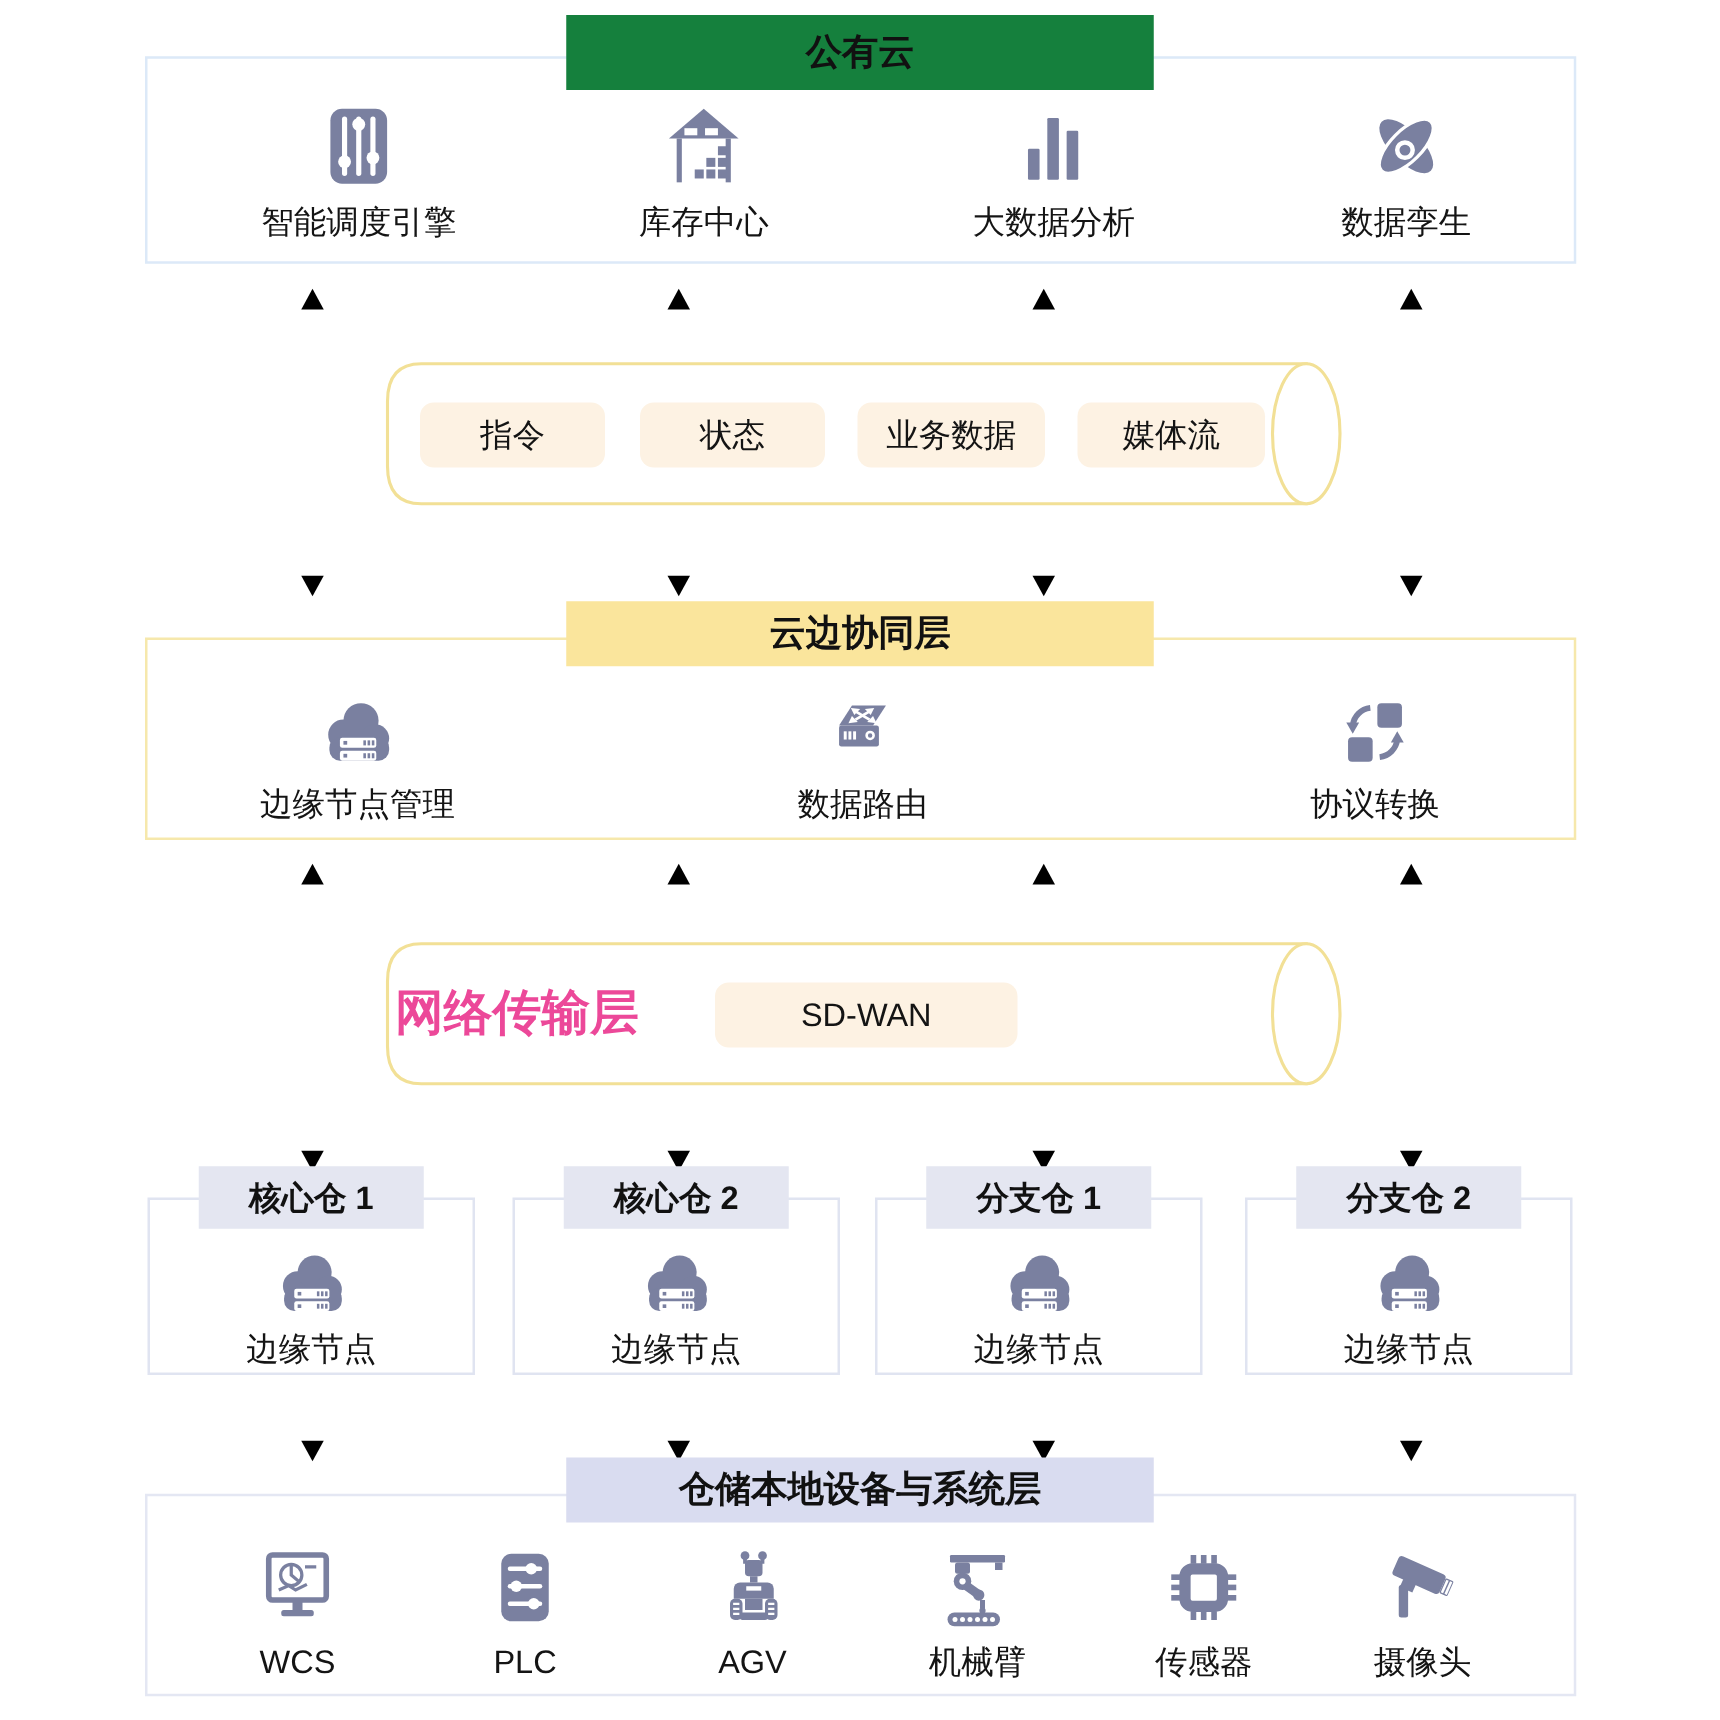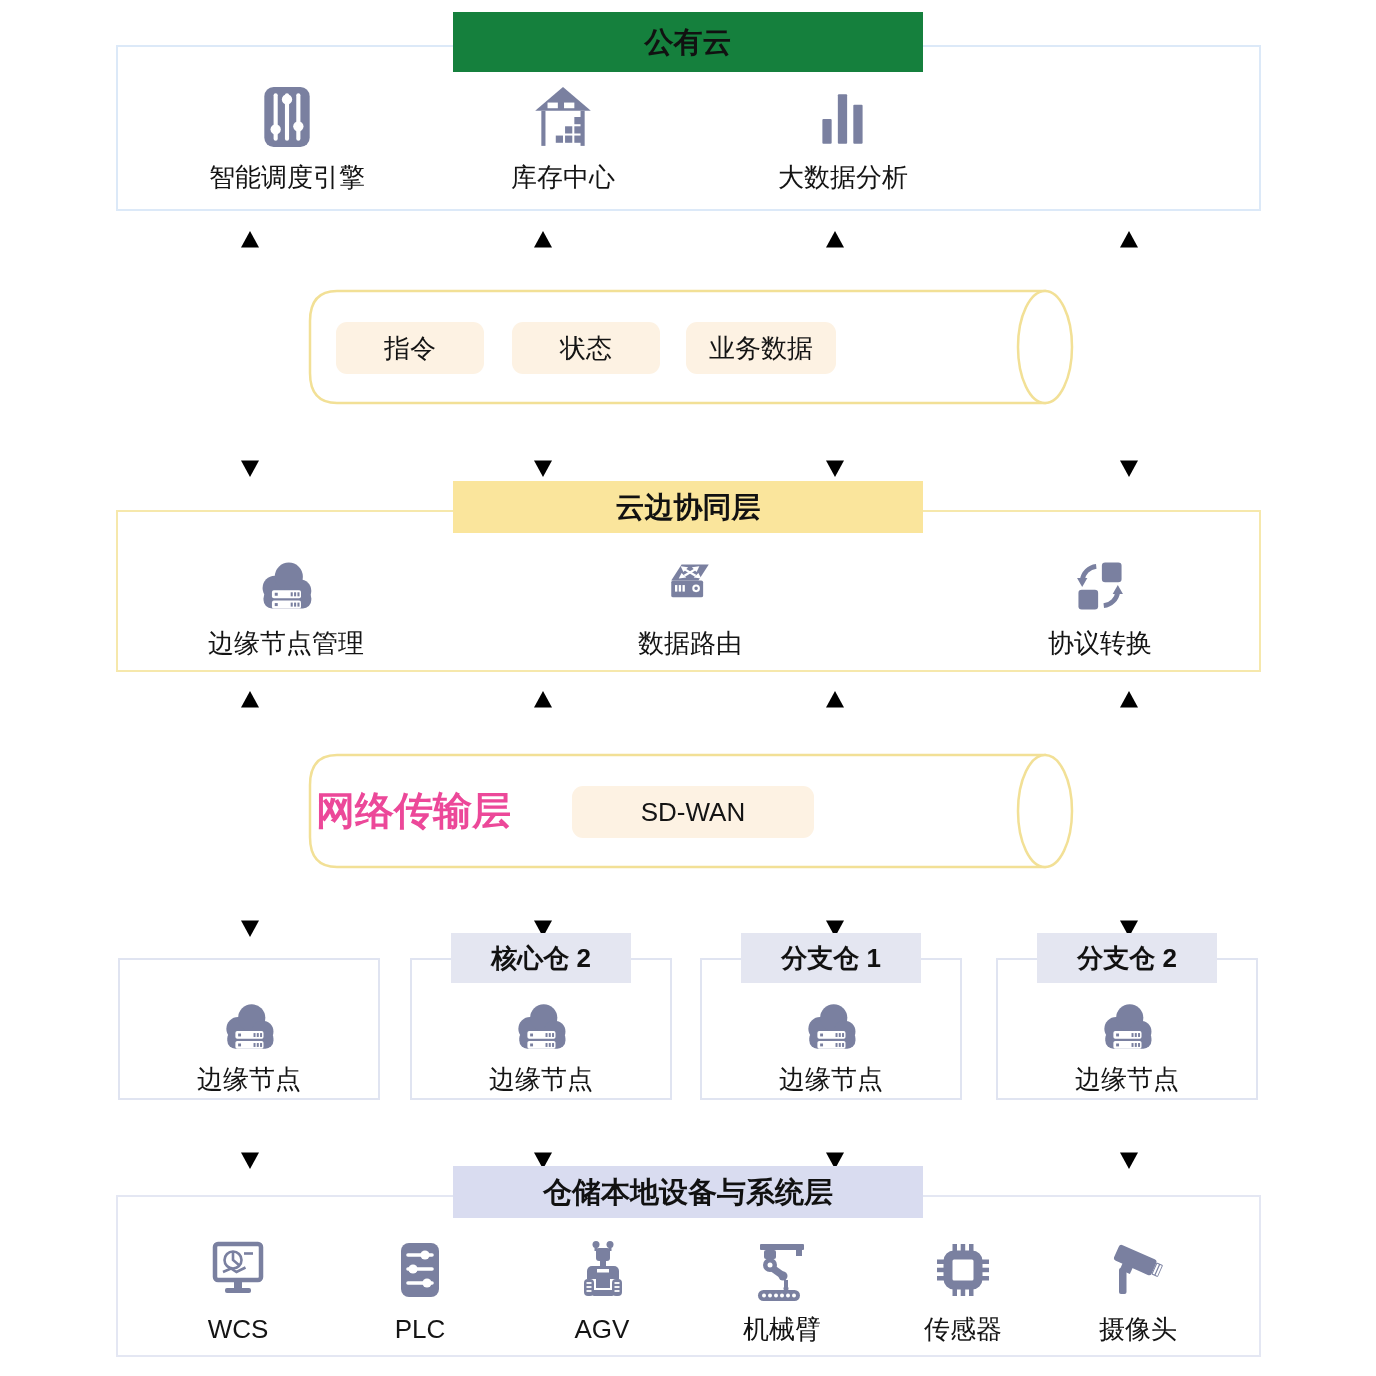--- a/index.html
+++ b/index.html
@@ -298,20 +298,26 @@
           <use href="#i-warehouse"></use>
         </svg></span>
     <span class="lbl">库存中心</span>
   </div>
   <div class="item" style="left:843px;top:84px;">
     <span class="ico"><svg class="s66">
           <use href="#i-bars"></use>
         </svg></span>
     <span class="lbl">大数据分析</span>
   </div>
+  <div class="item" style="left:1125px;top:84px;">
+    <span class="ico"><svg class="s66">
+          <use href="#i-twin"></use>
+        </svg></span>
+    <span class="lbl">数据孪生</span>
+  </div>
 
   <svg class="arrow" style="left:237px;top:230px;">
       <use href="#i-arrow"></use>
     </svg>
   <svg class="arrow" style="left:530px;top:230px;">
       <use href="#i-arrow"></use>
     </svg>
   <svg class="arrow" style="left:822px;top:230px;">
       <use href="#i-arrow"></use>
     </svg>
@@ -320,20 +326,21 @@
     </svg>
 
   <div class="pipe" style="top:288px;">
     <svg class="pipe-svg" viewBox="0 0 808 118">
       <path d="M757,3 H49 Q22,3 22,33 V85 Q22,115 49,115 H757 Z" fill="#ffffff" stroke="#F2E096" stroke-width="2.5"></path>
       <ellipse cx="757" cy="59" rx="27" ry="56" fill="#ffffff" stroke="#F2E096" stroke-width="2.5"></ellipse>
     </svg>
     <span class="chip" style="left:48px;width:148px;">指令</span>
     <span class="chip" style="left:224px;width:148px;">状态</span>
     <span class="chip" style="left:398px;width:150px;">业务数据</span>
+    <span class="chip" style="left:574px;width:150px;">媒体流</span>
   </div>
 
   <svg class="arrow down" style="left:237px;top:420px;">
       <use href="#i-arrow"></use>
     </svg>
   <svg class="arrow down" style="left:530px;top:420px;">
       <use href="#i-arrow"></use>
     </svg>
   <svg class="arrow down" style="left:822px;top:420px;">
       <use href="#i-arrow"></use>
@@ -395,20 +402,23 @@
       <use href="#i-arrow"></use>
     </svg>
   <svg class="arrow down" style="left:822px;top:880px;">
       <use href="#i-arrow"></use>
     </svg>
   <svg class="arrow down" style="left:1116px;top:880px;">
       <use href="#i-arrow"></use>
     </svg>
 
   <div class="wh-box" style="left:118px;"></div>
+  <div class="wh-band" style="left:159px;">
+    <span>核心仓 1</span>
+  </div>
   <div class="item" style="left:249px;top:998px;gap:9px;">
     <span class="ico"><svg class="s58">
           <use href="#i-cloudserver"></use>
         </svg></span>
     <span class="lbl">边缘节点</span>
   </div>
 
   <div class="wh-box" style="left:410px;"></div>
   <div class="wh-band" style="left:451px;">
     <span>核心仓 2</span>

